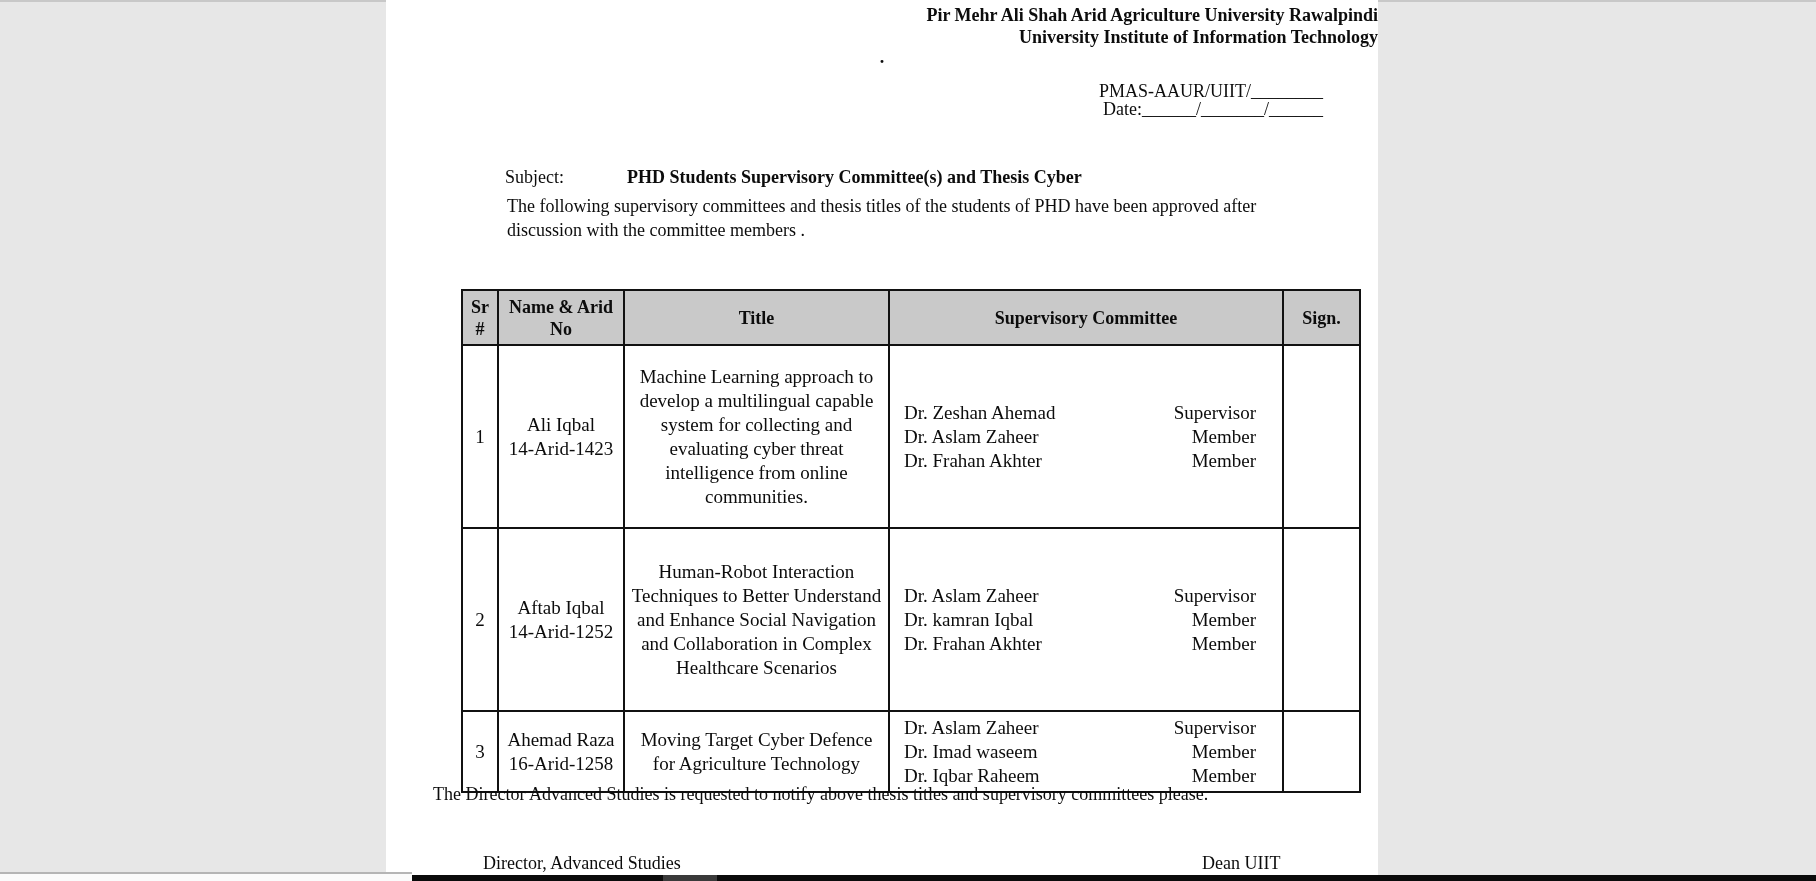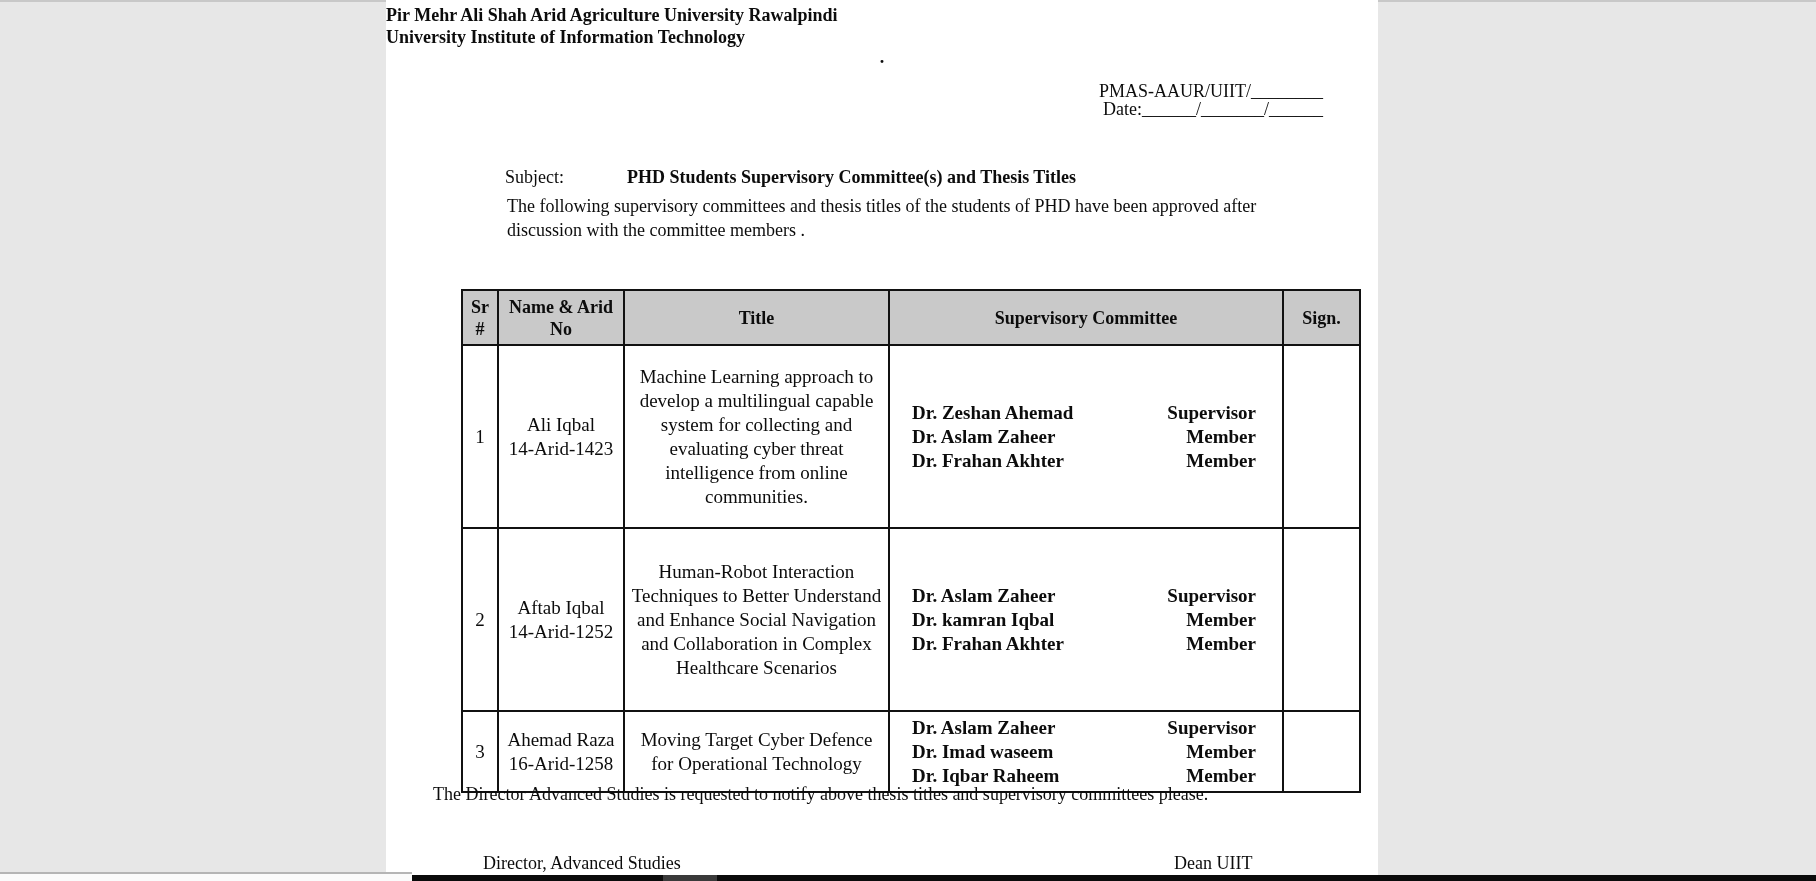--- a/index.html
+++ b/index.html
@@ -10,21 +10,21 @@
     font-family:"Liberation Serif","DejaVu Serif",serif;
     color:#0c0c0c;
     overflow:hidden;
   }
   .top-edge { position:absolute; top:0; left:0; width:1816px; height:2px; background:#c8c8c8; }
   .page {
     position:absolute; left:386px; top:0;
     width:992px; height:881px;
     background:#ffffff;
   }
-  .doc-title { position:absolute; top:4px; left:0; width:100%; text-align:left;
+  .doc-title { position:absolute; top:4px; left:0; width:100%; text-align:right;
     font-weight:bold; font-size:18px; line-height:22px; }
   .title-dot { position:absolute; top:46px; left:0; width:100%; text-align:center;
     font-weight:bold; font-size:18px; line-height:22px; }
   .ref-block { position:absolute; top:82px; right:55px; text-align:right;
     font-size:18px; line-height:18px; }
   .subject-row { position:absolute; top:153px; left:119px; font-size:18px; line-height:22px; }
   .subject-label { display:inline-block; width:122px;margin-top:13px; }
   .subject-text { font-weight:bold; }
   .intro { position:absolute; top:194px; left:121px; width:785px;
     font-size:18px; line-height:24px; }
@@ -38,28 +38,28 @@
   }
   table.doc-table td { vertical-align:middle; line-height:24px; }
   col.c-sr { width:36px; } col.c-name { width:126px; } col.c-title { width:265px; }
   col.c-comm { width:394px; } col.c-sign { width:77px; }
   tr.r-tall td { height:183px; }
   tr.r-short td { height:81px; }
   tr.r-head th { height:55px; }
   td.cell-sr { text-align:center; }
   td.cell-name { text-align:center; padding:0 2px; }
   td.cell-title { text-align:center; padding:0 4px; }
-  td.cell-comm { padding:0 26px 0 22px;font-weight:bold; }
+  td.cell-comm { padding:0 26px 0 14px; }
   .member { display:flex; justify-content:space-between; }
   .member .m-name { text-align:left; }
   .member .m-role { text-align:right; }
   .closing { position:absolute; top:782px; left:47px; font-size:18px; line-height:24px; }
   .sign-row { position:absolute; top:852px; left:0; width:100%; font-size:18px; line-height:22px; }
   .sign-left { position:absolute; left:97px; top:0; }
-  .sign-right { position:absolute; left:788px; top:0; }
+  .sign-right { position:absolute; left:816px; top:0; }
   .bottom-left-strip { position:absolute; left:0; bottom:0; width:412px; height:9px;
     background:#fbfbfb; border-top:2px solid #b5b5b5; }
   .bottom-bar { position:absolute; left:412px; bottom:0; width:1404px; height:6px; background:#0b0b0b; }
   .bottom-bar-segment { position:absolute; left:251px; top:0; width:54px; height:100%; background:#3a3a3a; }
 </style>
 </head>
 <body>
 
 <div class="top-edge"></div>
 
@@ -70,21 +70,21 @@
     <div>University Institute of Information Technology</div>
   </div>
   <div class="title-dot">.</div>
 
   <div class="ref-block">
     <div>PMAS-AAUR/UIIT/________</div>
     <div>Date:______/_______/______</div>
   </div>
 
   <div class="subject-row">
-    <span class="subject-label">Subject:</span><span class="subject-text">PHD Students Supervisory Committee(s) and Thesis Titles</span>
+    <span class="subject-label">Subject:</span><span class="subject-text">PHD Students Supervisory Committee(s) and Thesis Cyber</span>
   </div>
 
   <div class="intro">The following supervisory committees and thesis titles of the students of PHD have been approved after discussion with the committee members .</div>
 
   <table class="doc-table">
     <colgroup>
       <col class="c-sr">
         <col class="c-name">
         <col class="c-title">
         <col class="c-comm">
@@ -143,21 +143,21 @@
         </div>
       </td>
       <td class="cell-sign"></td>
     </tr>
     <tr class="r-short">
       <td class="cell-sr">3</td>
       <td class="cell-name">
         <div>Ahemad Raza</div>
         <div>16-Arid-1258</div>
       </td>
-      <td class="cell-title">Moving Target Cyber Defence for Operational Technology</td>
+      <td class="cell-title">Moving Target Cyber Defence for Agriculture Technology</td>
       <td class="cell-comm">
         <div class="member">
           <span class="m-name">Dr. Aslam Zaheer</span>
           <span class="m-role">Supervisor</span>
         </div>
         <div class="member">
           <span class="m-name">Dr. Imad waseem</span>
           <span class="m-role">Member</span>
         </div>
         <div class="member">

